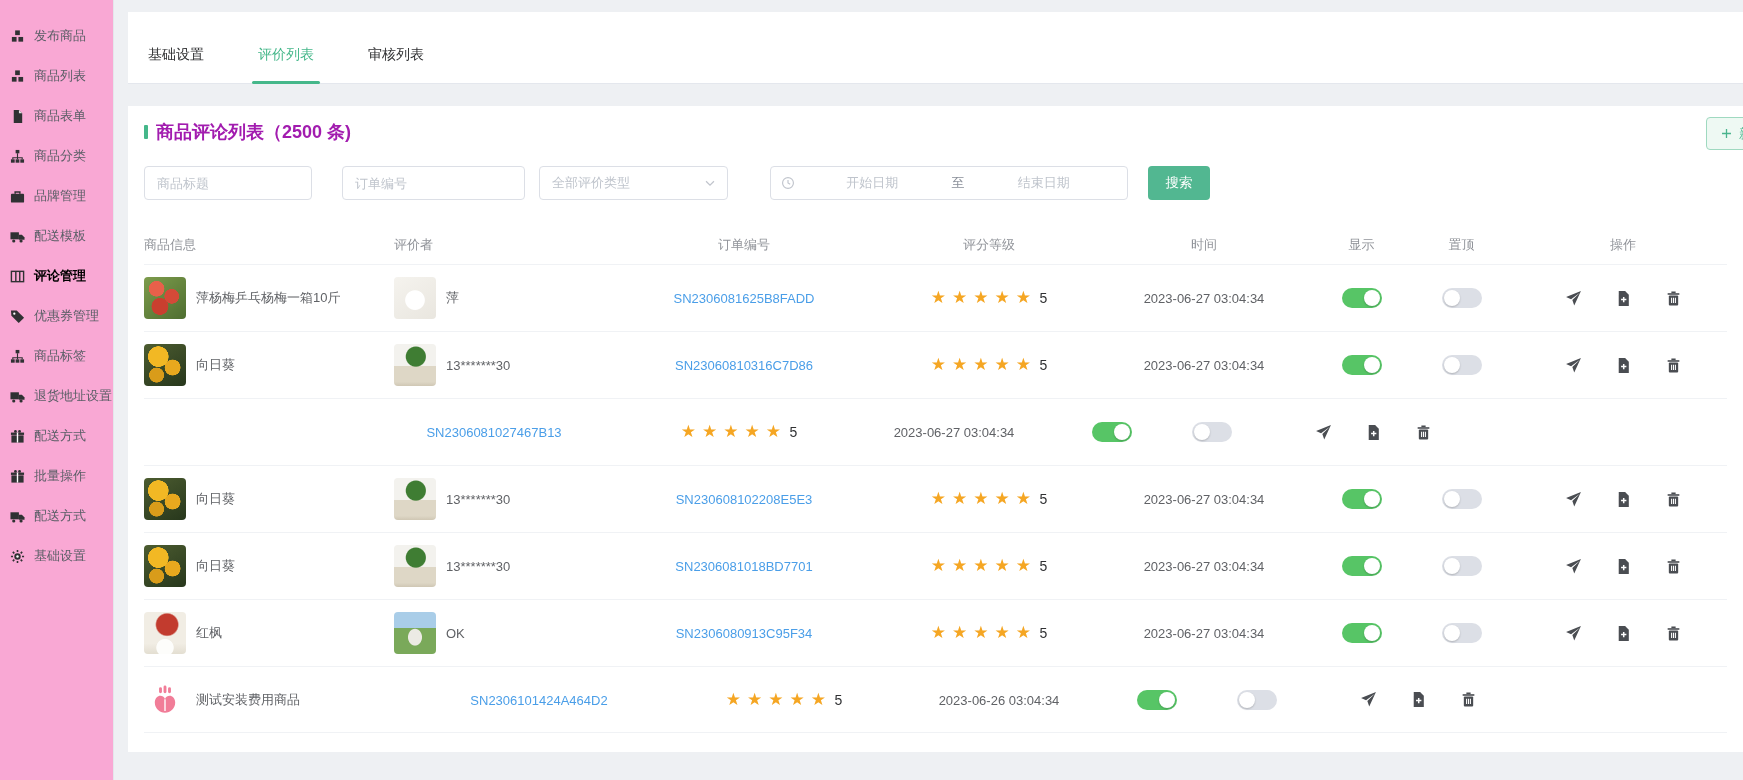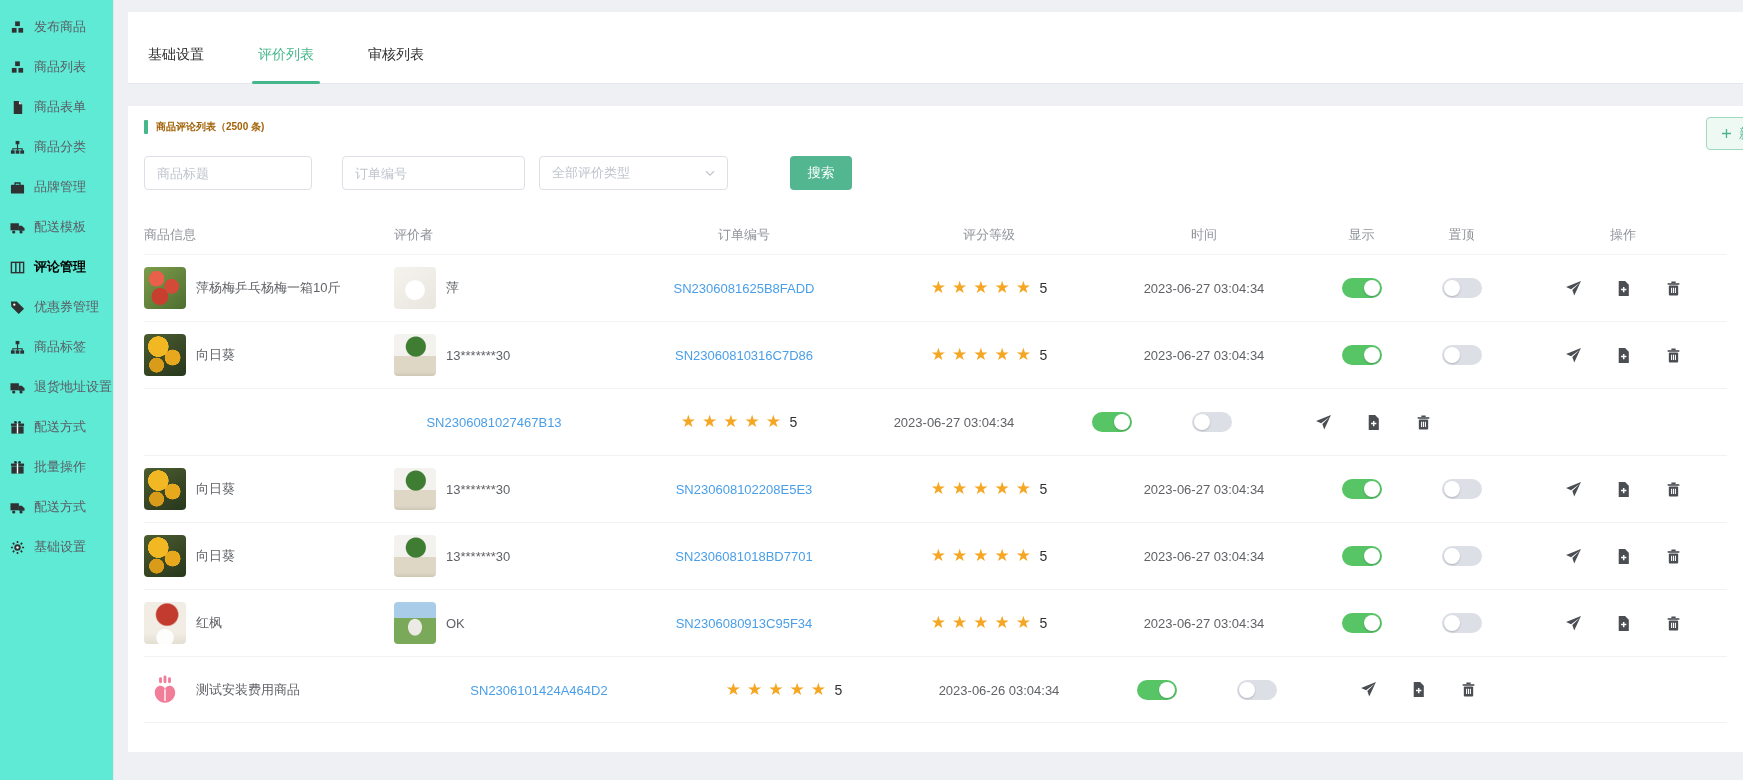--- a/index.html
+++ b/index.html
@@ -5,42 +5,42 @@
   * { margin:0; padding:0; box-sizing:border-box; }
   html,body { width:1743px; height:780px; overflow:hidden; }
   body {
     font-family:"Liberation Sans","DejaVu Sans",sans-serif;
     background:#eef0f3; position:relative; color:#303133;
   }
   svg { display:block; }
 
   
   .sidebar { position:absolute; left:0; top:0; width:114px; height:780px;
-    background:#5eead4; border-right:1px solid #e4e6eb; z-index:3; padding-top:7px;text-align:center; }
+    background:#f9a8d4; border-right:1px solid #e4e6eb; z-index:3; padding-top:16px;text-align:center; }
   .side-item { display:flex; align-items:center; gap:9px; padding-left:10px;
     height:40px; font-size:13px; color:#5a5e66; cursor:pointer; white-space:nowrap; }
   .side-item .ic { width:15px; height:15px; color:#303133; flex:0 0 15px; }
   .side-item.active { color:#000; font-weight:bold; }
 
   
   .main { position:absolute; left:128px; top:0; width:1615px; height:780px; }
 
   .tabs-panel { margin-top:12px; background:#fff; height:72px;
     border-bottom:1px solid #e4e7ed; display:flex; align-items:flex-end; padding-left:14px; }
   .tab { position:relative; font-size:14px; color:#303133; padding:0 6px 19px 6px;
     margin-right:42px; cursor:pointer; }
   .tab.active { color:#45b78a; }
   .tab.active::after { content:""; position:absolute; left:0; right:0; bottom:-1px;
     height:3px; border-radius:2px; background:#45b78a; }
 
   .content-panel { margin-top:22px; background:#fff; height:646px; position:relative; }
 
   .section-head { display:flex; align-items:center; gap:8px; padding:14px 0 0 16px; }
   .green-bar { width:4px; height:14px; background:#45b78a; border-radius:1px; }
-  .section-title { font-size:10px; font-weight:bold; color:#a16207; }
+  .section-title { font-size:18px; font-weight:bold; color:#a21caf; }
 
   .add-btn { position:absolute; top:11px; left:1578px; height:33px; width:110px;
     background:#eef9f3; border:1px solid #9fd9c0; border-radius:4px; color:#49b48d;
     font-size:13px; display:flex; align-items:center; padding-left:13px; gap:6px; cursor:pointer; }
   .add-btn .ic { width:13px; height:13px; }
 
   
   .filters { display:flex; align-items:center; margin:22px 0 0 16px; }
   .f-input, .f-select, .f-date { height:34px; border:1px solid #dcdfe6; border-radius:4px;
     background:#fff; font-size:13px; color:#606266; }
@@ -306,20 +306,31 @@
       <div class="f-select" style="width:189px">
         <span>全部评价类型</span>
         <span class="ic">
             <svg viewBox="0 0 16 16" fill="currentColor" style="width:100%;height:100%">
               <path d="M3.5 6l4.5 4.5L12.5 6" fill="none" stroke="currentColor" stroke-width="1.4"></path>
             </svg>
           </span>
       </div>
       <div style="width:20px"></div>
       <div style="width:22px"></div>
+      <div class="f-date" style="width:358px">
+        <span class="ic">
+            <svg viewBox="0 0 16 16" fill="currentColor" style="width:100%;height:100%">
+              <circle cx="8" cy="8" r="6.2" fill="none" stroke="currentColor" stroke-width="1.3"></circle>
+              <path d="M8 4.5V8l2.5 1.5" fill="none" stroke="currentColor" stroke-width="1.3"></path>
+            </svg>
+          </span>
+        <span class="dph">开始日期</span>
+        <span class="dto">至</span>
+        <span class="dph">结束日期</span>
+      </div>
       <div style="width:20px"></div>
       <button class="search-btn">搜索</button>
     </div>
 
     <div class="table">
       <div class="thead" id="thead">
           <div class="c1">商品信息</div>
           <div class="c2">评价者</div>
           <div class="c3">订单编号</div>
           <div class="c4">评分等级</div>

